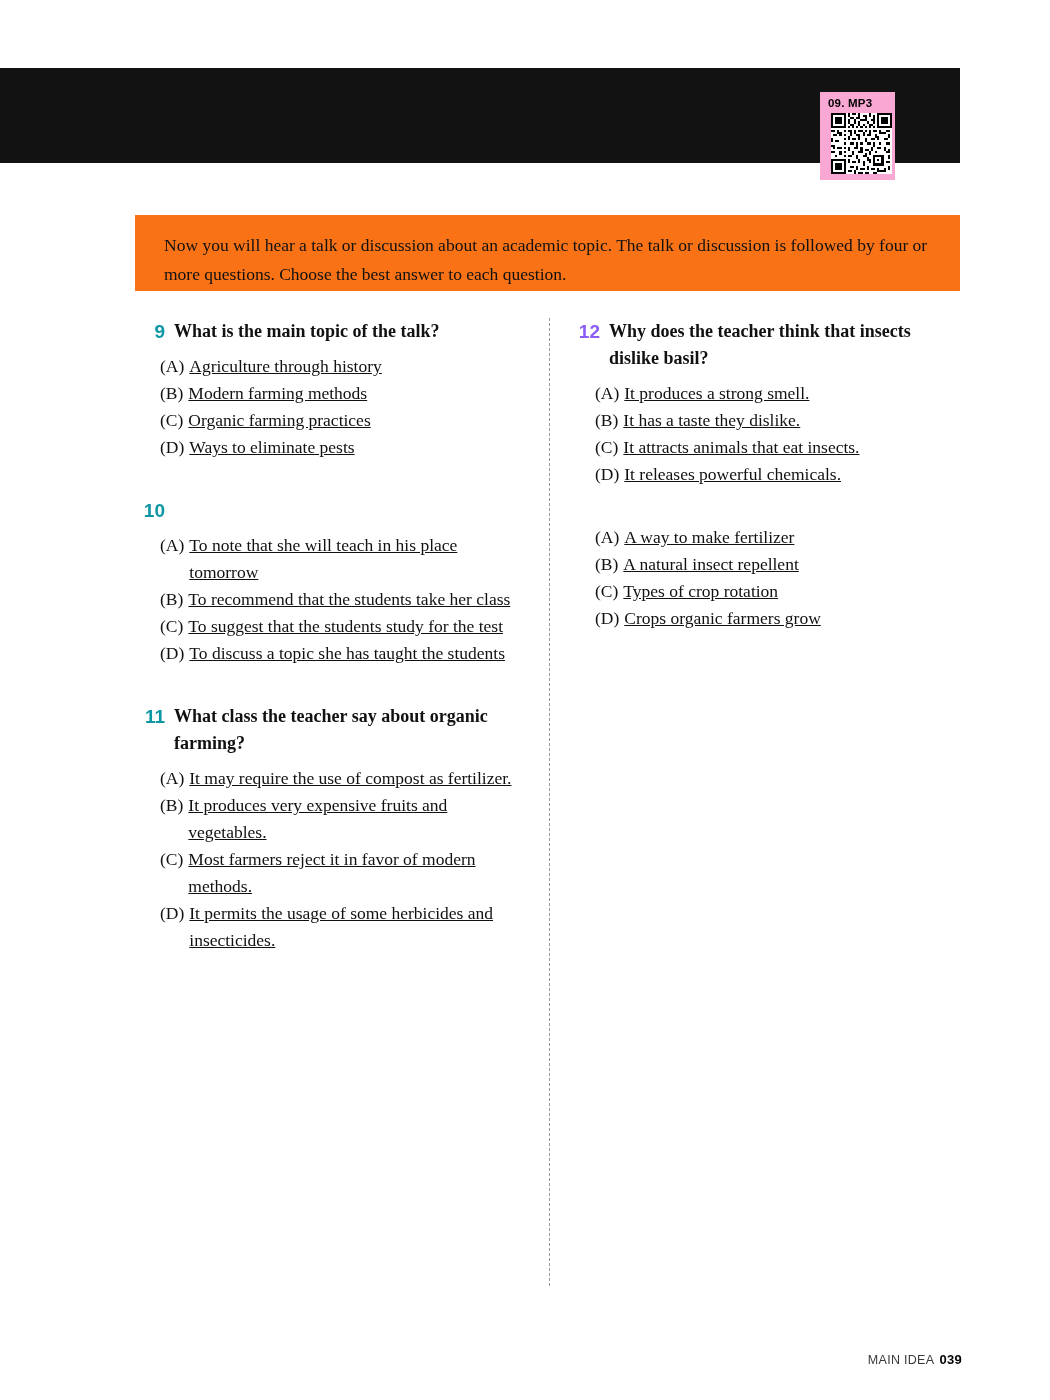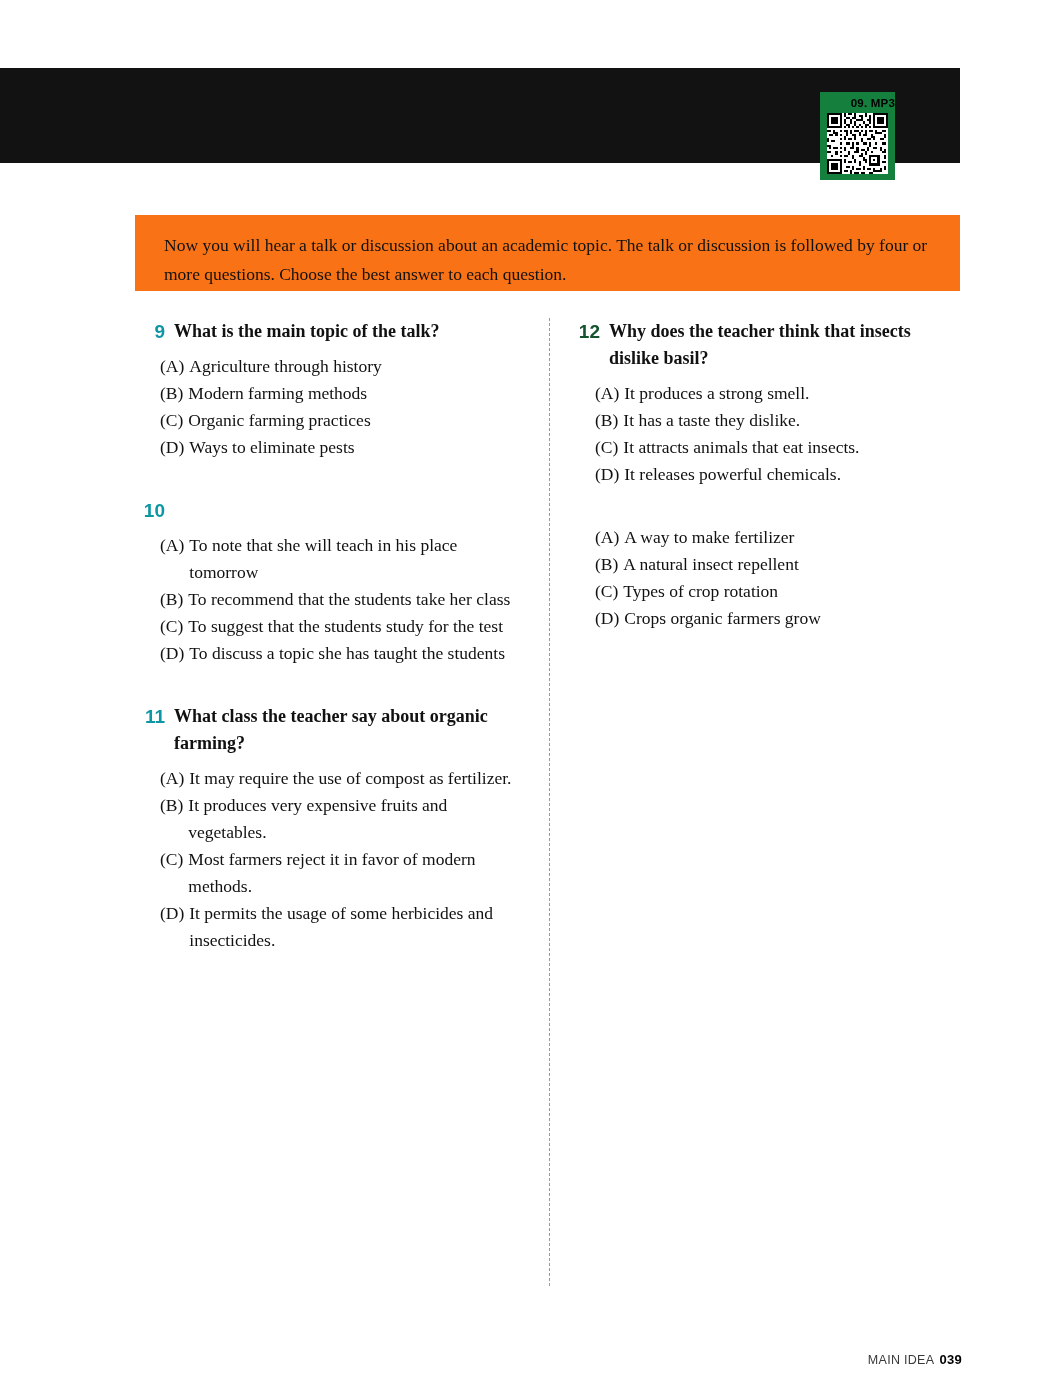--- a/index.html
+++ b/index.html
@@ -25,23 +25,23 @@
     height: 95px;
     background: #121212;
   }
 
   
   .mp3-tag {
     position: absolute;
     left: 820px;
     top: 92px;
     width: 75px;
-    background: #15803d;
-    padding: 4px 0 6px 0;
-    text-align: right;
+    background: #f9a8d4;
+    padding: 4px 0 6px 8px;
+    text-align: left;
     box-sizing: border-box;
   }
   .mp3-label {
     font-family: "Liberation Sans", sans-serif;
     font-weight: bold;
     font-size: 11.5px;
     letter-spacing: 0.2px;
     color: #000000;
     line-height: 14px;
     margin-bottom: 3px;
@@ -136,21 +136,21 @@
     align-items: flex-start;
     font-size: 17.5px;
     line-height: 27px;
     color: #111111;
   }
   .opt-letter {
     flex: 0 0 auto;
     white-space: nowrap;
     margin-right: 5px;
   }
-  .opt-text { flex: 1 1 auto; }
+  .opt-text { flex: 1 1 auto; text-decoration: underline; }
 
   
   .footer {
     position: absolute;
     right: 88px;
     bottom: 33px;
     font-family: "Liberation Sans", sans-serif;
     font-size: 12.5px;
     color: #3a3a3a;
     letter-spacing: 0.3px;
@@ -398,21 +398,21 @@
           <li class="option">
             <span class="opt-letter">(D)</span>
             <span class="opt-text">It permits the usage of some herbicides and insecticides.</span>
           </li>
         </ul>
       </div>
     </div>
   <div class="col col-right" id="col-right">
       <div class="q-block">
         <div class="q-head">
-          <div class="q-num" style="color: #14532d;">12</div>
+          <div class="q-num" style="color: #8b5cf6;">12</div>
           <div class="q-text">Why does the teacher think that insects dislike basil?</div>
         </div>
         <ul class="options">
           <li class="option">
             <span class="opt-letter">(A)</span>
             <span class="opt-text">It produces a strong smell.</span>
           </li>
           <li class="option">
             <span class="opt-letter">(B)</span>
             <span class="opt-text">It has a taste they dislike.</span>

